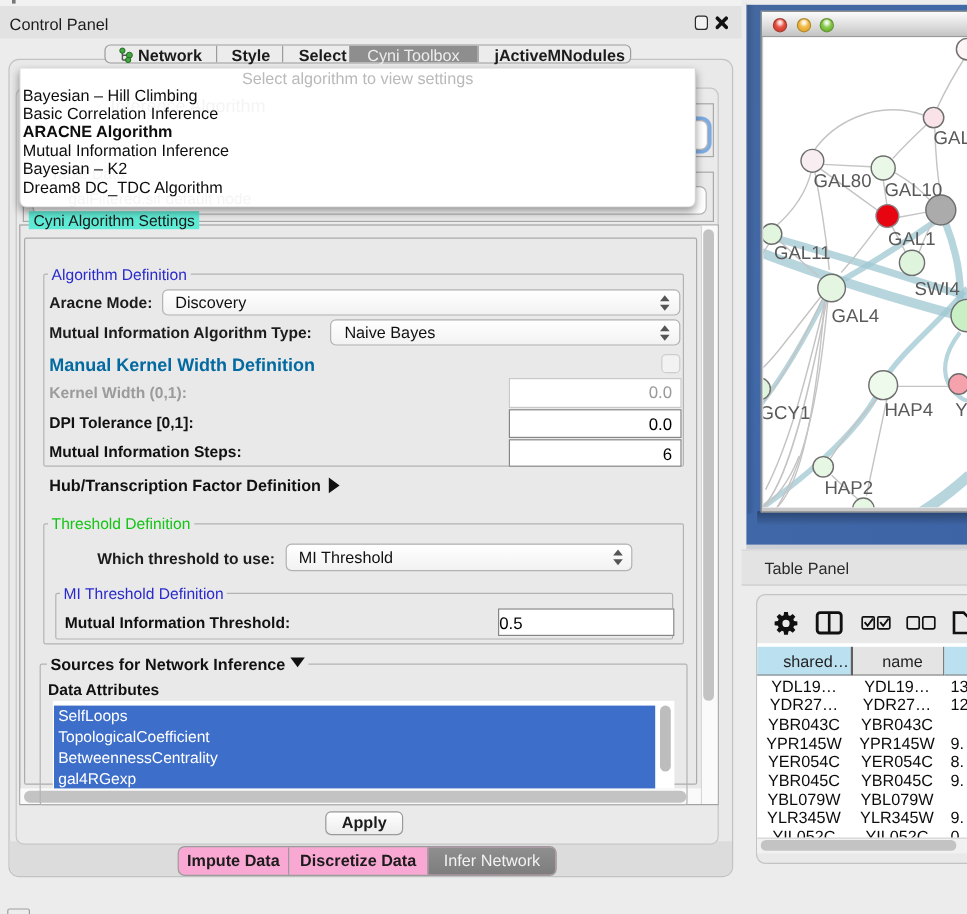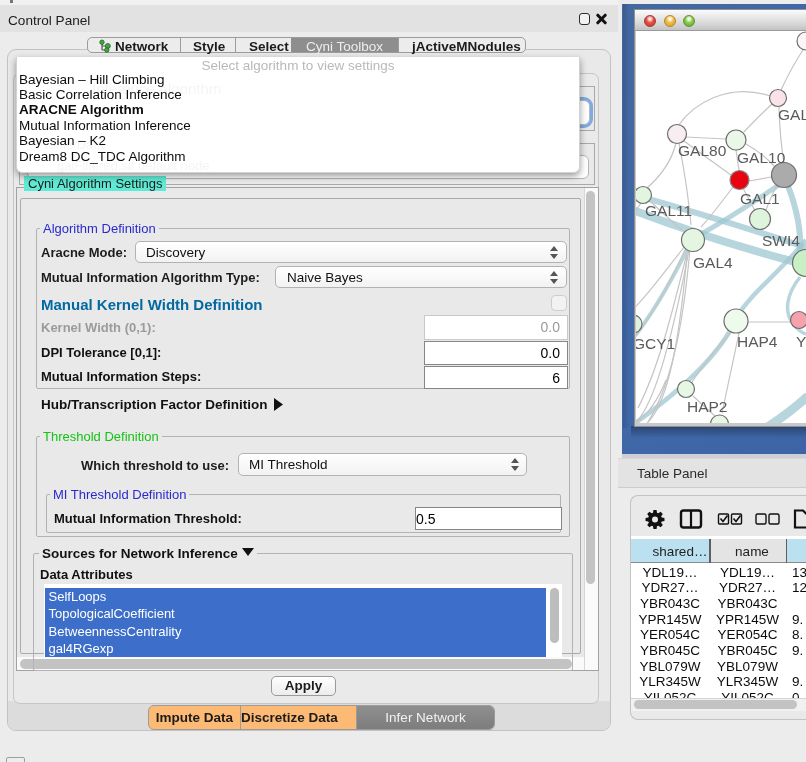--- a/index.html
+++ b/index.html
@@ -242,23 +242,23 @@
 <div class="abs b" style="left:39px;top:546px;background:#e9e9e9;padding:0 3px;font-size:13.5px;color:#111">Sources for Network Inference <span style="display:inline-block;vertical-align:2px;width:0;height:0;border-left:6.5px solid transparent;border-right:6.5px solid transparent;border-top:8px solid #111"></span></div>
 <div class="abs b" style="left:40px;top:567px;font-size:13px;color:#111">Data Attributes</div>
 
 <div class="abs" style="left:44px;top:584px;width:518px;height:73px;background:#fff"></div>
 <div class="abs" style="left:45px;top:588px;width:501px;height:69px;background:#3d6ec9"></div>
 <div class="abs" style="left:48.5px;top:588px;font-size:13px;color:#fff;line-height:17.3px">SelfLoops<br>TopologicalCoefficient<br>BetweennessCentrality<br>gal4RGexp</div>
 <div class="abs" style="left:550px;top:588px;width:9px;height:55px;border-radius:4.5px;background:#bdbdbd"></div>
 
 <div class="abs" style="left:271px;top:676px;width:65px;height:19.5px;background:linear-gradient(#ffffff,#ececec);border:1px solid #9a9a9a;border-radius:5px;text-align:center;font-size:13.5px;font-weight:600;color:#1c1c1c;padding-top:1px">Apply</div>
 
-<div class="abs" style="left:148px;top:705px;width:347px;height:25px;background:#fdba74;border:1px solid #9b9b9b;border-radius:6px;overflow:hidden;display:flex">
+<div class="abs" style="left:148px;top:705px;width:316px;height:25px;background:#f9a8d4;border:1px solid #9b9b9b;border-radius:6px;overflow:hidden;display:flex">
   <div style="width:92px;border-right:1px solid #9b9b9b;text-align:center;font-size:13.5px;font-weight:bold;color:#1c1c1c;padding-top:4px">Impute Data</div>
-  <div style="width:116px;border-right:1px solid #9b9b9b;text-align:left;font-size:13.5px;font-weight:bold;color:#1c1c1c;padding-top:4px">Discretize Data</div>
+  <div style="width:116px;border-right:1px solid #9b9b9b;text-align:center;font-size:13.5px;font-weight:bold;color:#1c1c1c;padding-top:4px">Discretize Data</div>
   <div style="flex:1;background:linear-gradient(#8f8f8f,#7d7d7d);text-align:center;font-size:13.5px;color:#f2f2f2;padding-top:4px">Infer Network</div>
 </div>
 
 <div class="abs" style="left:6px;top:757px;width:19px;height:14px;background:#ededed;border:1.5px solid #9e9e9e;border-radius:2px"></div>
 
 <div class="abs" style="left:87px;top:37px;width:439px;height:16px;background:#ececec;border:1px solid #9c9c9c;border-radius:5px;overflow:hidden;display:flex" id="tabsrow">
   <div style="width:92px"></div>
   <div style="width:55px;border-left:1px solid #9c9c9c"></div>
   <div style="width:56px;border-left:1px solid #9c9c9c"></div>
   <div style="width:107px;background:#8e8e8e"></div>

